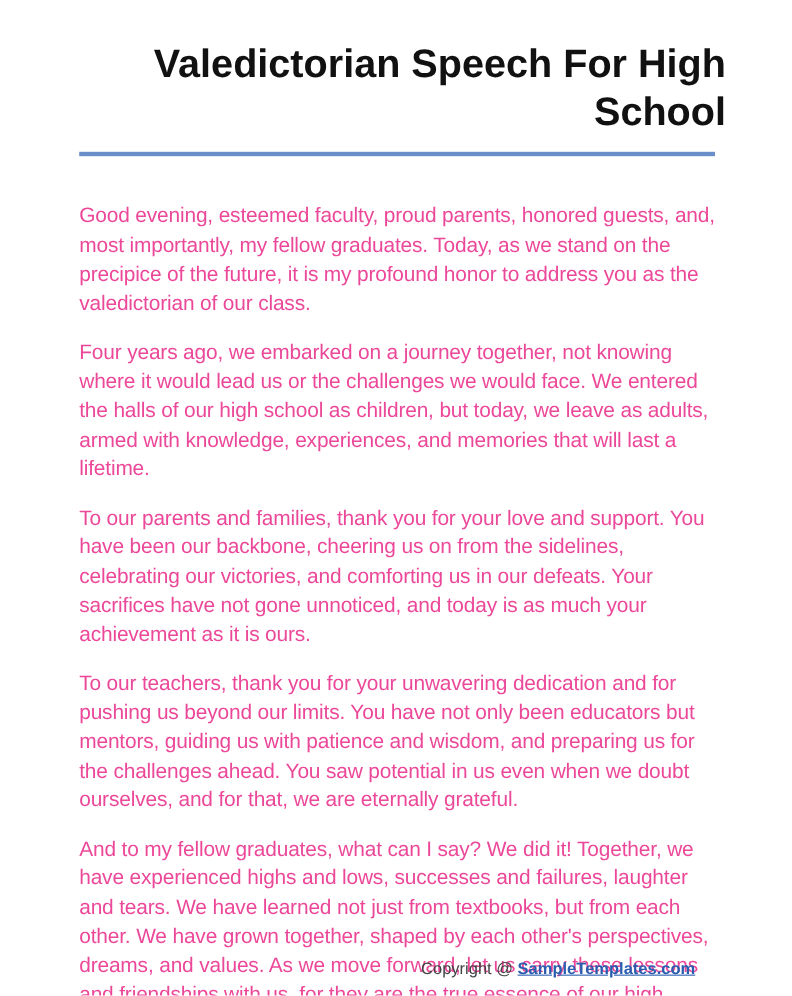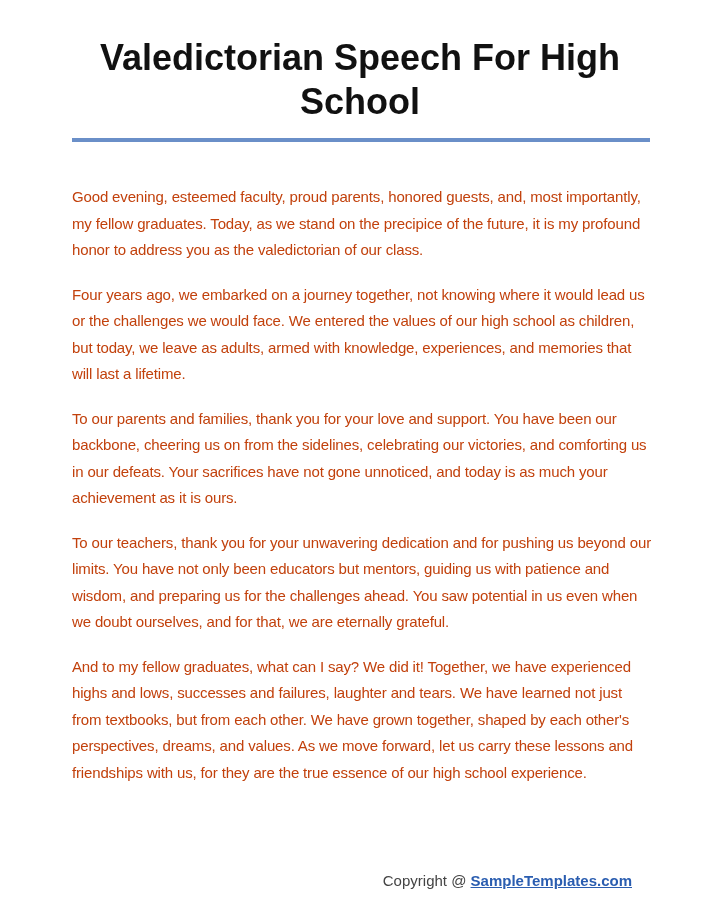--- a/index.html
+++ b/index.html
@@ -2,51 +2,51 @@
 <html><head>
   <meta charset="utf-8">
   <style>
     html, body { margin: 0; padding: 0; background: #ffffff; }
     body {
       width: 720px; height: 905px; position: relative; overflow: hidden;
       font-family: "Liberation Sans", sans-serif; color: #333333;
     }
     .title {
       position: absolute; left: 60px; top: 36px; width: 600px;
-      text-align: center; font-family: "Liberation Sans", sans-serif;
+      text-align: right; font-family: "Liberation Sans", sans-serif;
       font-weight: bold; font-size: 36px; line-height: 44px; color: #111111;
       margin: 0;
     }
     .rule {
       position: absolute; left: 72px; top: 138px; width: 578px; height: 4px;
       background: #6a8fc8;
     }
     .body-text {
       position: absolute; left: 72px; top: 184px; width: 580px;
     }
     .para {
-      margin: 0 0 18px 0; font-size: 15px; line-height: 26.5px; color: #c2410c;
+      margin: 0 0 18px 0; font-size: 19px; line-height: 26.5px; color: #ec4899;
       letter-spacing: -0.15px;
     }
     .footer {
       position: absolute; right: 88px; top: 872px; font-size: 15px; color: #444444;
     }
     .footer a {
       color: #2a5db0; font-weight: bold; text-decoration: underline;
     }
   </style>
 </head>
 <body>
 
 <h1 class="title">Valedictorian Speech For High School</h1>
 <div class="rule"></div>
 
 <div class="body-text">
   <p class="para">Good evening, esteemed faculty, proud parents, honored guests, and, most importantly, my fellow graduates. Today, as we stand on the precipice of the future, it is my profound honor to address you as the valedictorian of our class.</p>
-  <p class="para">Four years ago, we embarked on a journey together, not knowing where it would lead us or the challenges we would face. We entered the values of our high school as children, but today, we leave as adults, armed with knowledge, experiences, and memories that will last a lifetime.</p>
+  <p class="para">Four years ago, we embarked on a journey together, not knowing where it would lead us or the challenges we would face. We entered the halls of our high school as children, but today, we leave as adults, armed with knowledge, experiences, and memories that will last a lifetime.</p>
   <p class="para">To our parents and families, thank you for your love and support. You have been our backbone, cheering us on from the sidelines, celebrating our victories, and comforting us in our defeats. Your sacrifices have not gone unnoticed, and today is as much your achievement as it is ours.</p>
   <p class="para">To our teachers, thank you for your unwavering dedication and for pushing us beyond our limits. You have not only been educators but mentors, guiding us with patience and wisdom, and preparing us for the challenges ahead. You saw potential in us even when we doubt ourselves, and for that, we are eternally grateful.</p>
   <p class="para">And to my fellow graduates, what can I say? We did it! Together, we have experienced highs and lows, successes and failures, laughter and tears. We have learned not just from textbooks, but from each other. We have grown together, shaped by each other's perspectives, dreams, and values. As we move forward, let us carry these lessons and friendships with us, for they are the true essence of our high school experience.</p>
 </div>
 
 <div class="footer">
   <span>Copyright @ </span><a>SampleTemplates.com</a>
 </div>
 
 </body></html>

